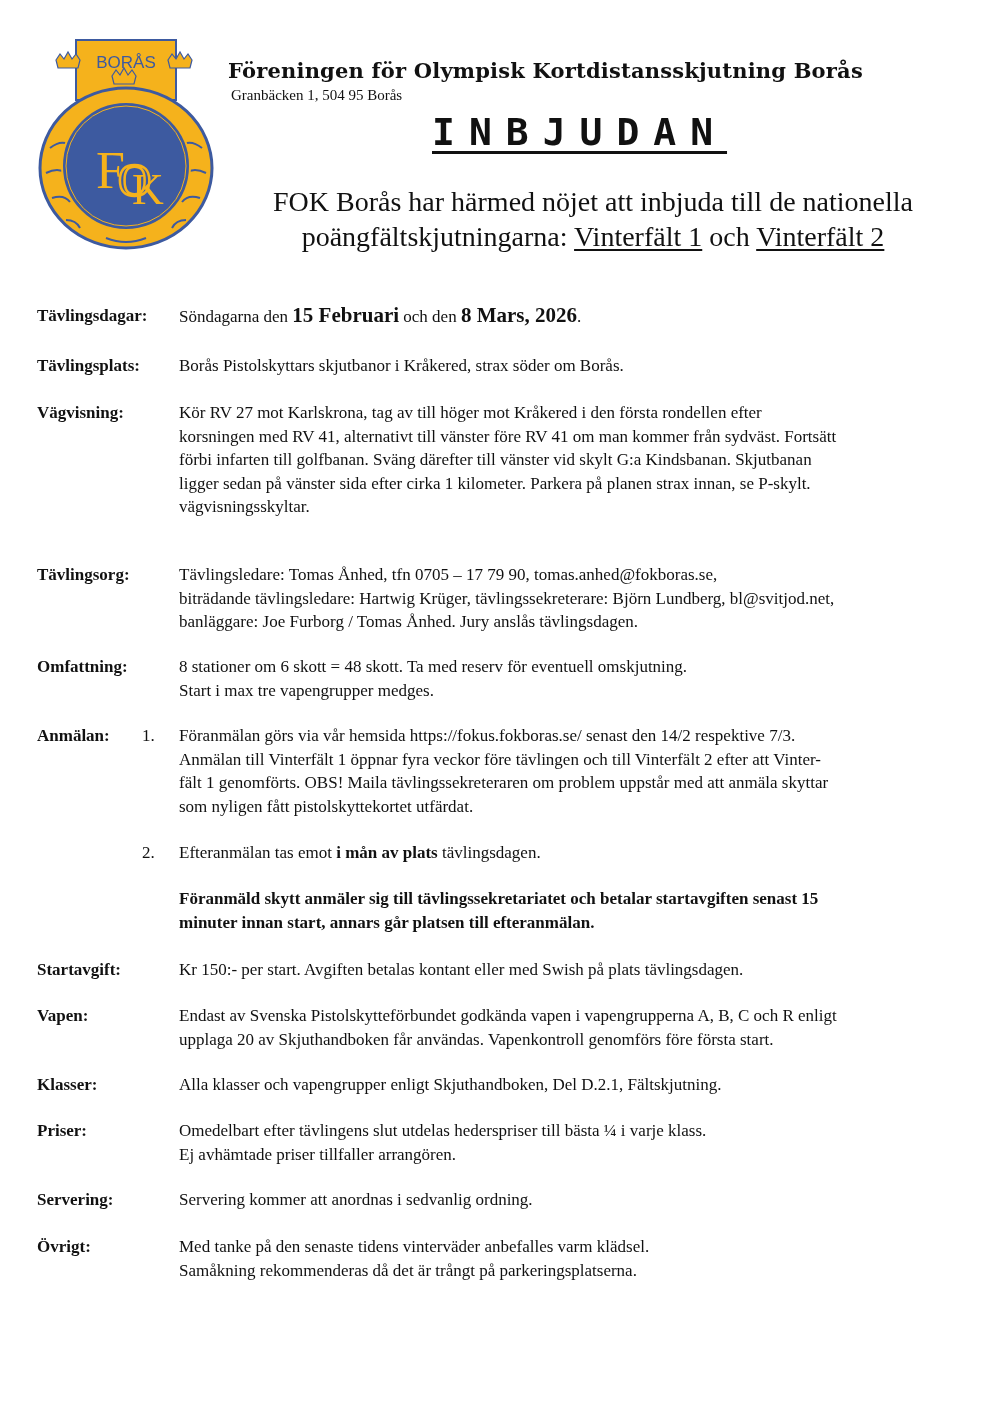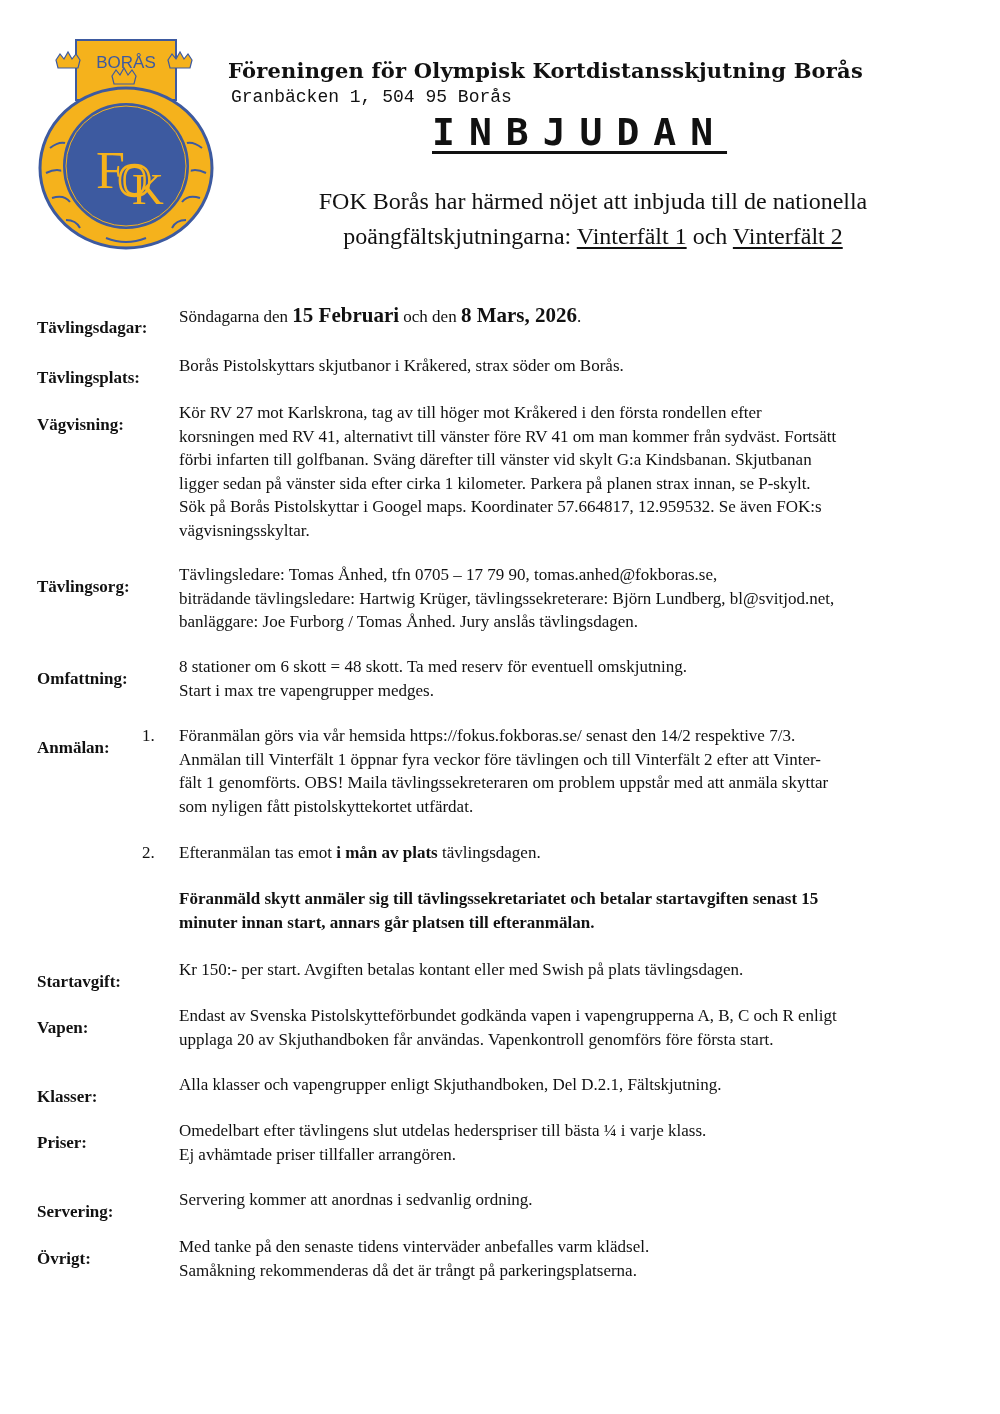--- a/index.html
+++ b/index.html
@@ -1,24 +1,24 @@
 <!DOCTYPE html>
 <html><head>
   <meta charset="utf-8">
   <style>
     html, body { margin: 0; padding: 0; background: #ffffff; }
     body { width: 1000px; height: 1414px; position: relative; overflow: hidden; color: #111; font-family: "Liberation Serif", serif; }
     .logo { position: absolute; left: 36px; top: 38px; width: 180px; height: 212px; }
     .org-name { position: absolute; left: 228px; top: 58px; font-family: "DejaVu Serif", serif; font-weight: bold; font-size: 21px; letter-spacing: 0.2px; white-space: nowrap; }
-    .org-address { position: absolute; left: 231px; top: 87px; font-family: Liberation Mono, monospace; font-size: 18px; white-space: nowrap; }
+    .org-address { position: absolute; left: 231px; top: 87px; font-family: Liberation Serif, serif; font-size: 15px; white-space: nowrap; }
     .doc-title { position: absolute; left: 432px; top: 110px; font-family: "DejaVu Sans Mono", monospace; font-weight: bold; font-size: 38px; letter-spacing: 14px; text-decoration: underline; text-decoration-thickness: 3px; text-underline-offset: 6px; white-space: nowrap; }
-    .intro { position: absolute; left: 238px; top: 184px; width: 710px; text-align: center; font-size: 24px; line-height: 35px; }
+    .intro { position: absolute; left: 238px; top: 184px; width: 710px; text-align: center; font-size: 28px; line-height: 35px; }
     .intro u { text-decoration-thickness: 1.5px; text-underline-offset: 3px; text-align: right; }
     .section { position: absolute; left: 37px; width: 940px; font-size: 17px; line-height: 23.5px; }
-    .section .label { position: absolute; left: 0; top: 12px; font-weight: bold; white-space: nowrap; }
+    .section .label { position: absolute; left: 0; top: 0; font-weight: bold; white-space: nowrap; }
     .section .body { margin-left: 142px; }
     .section p { margin: 0; }
     .big { font-weight: bold; font-size: 21px; }
     .num { position: absolute; left: 105px; }
     b { font-weight: bold; margin-top: 20px; }
   </style>
 </head>
 <body>
 
 <svg class="logo" viewBox="0 0 180 212">
@@ -75,21 +75,20 @@
   <div class="body">Borås Pistolskyttars skjutbanor i Kråkered, strax söder om Borås.</div>
 </div>
 
 <div class="section" style="top:401px">
   <span class="label">Vägvisning:</span>
   <div class="body">
     <p>Kör RV 27 mot Karlskrona, tag av till höger mot Kråkered i den första rondellen efter</p>
     <p>korsningen med RV 41, alternativt till vänster före RV 41 om man kommer från sydväst. Fortsätt</p>
     <p>förbi infarten till golfbanan. Sväng därefter till vänster vid skylt G:a Kindsbanan. Skjutbanan</p>
     <p>ligger sedan på vänster sida efter cirka 1 kilometer. Parkera på planen strax innan, se P-skylt.</p>
-    <p>Sök på Borås Pistolskyttar i Googel maps. Koordinater 57.664817, 12.959532. Se även FOK:s</p>
     <p>vägvisningsskyltar.</p>
   </div>
 </div>
 
 <div class="section" style="top:563px">
   <span class="label">Tävlingsorg:</span>
   <div class="body">
     <p>Tävlingsledare: Tomas Ånhed, tfn 0705 – 17 79 90,  tomas.anhed@fokboras.se,</p>
     <p>biträdande tävlingsledare: Hartwig Krüger, tävlingssekreterare: Björn Lundberg, bl@svitjod.net,</p>
     <p>banläggare: Joe Furborg / Tomas Ånhed. Jury anslås tävlingsdagen.</p>

